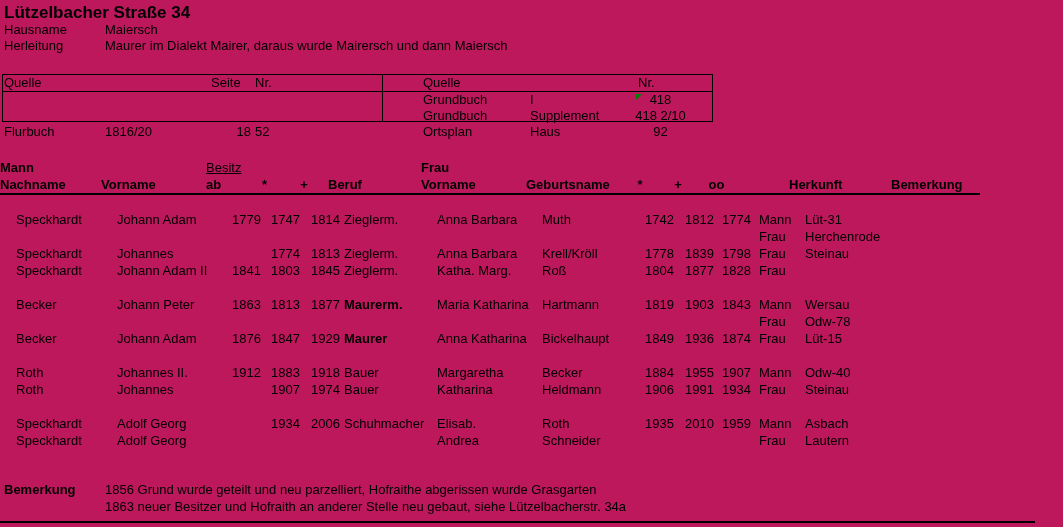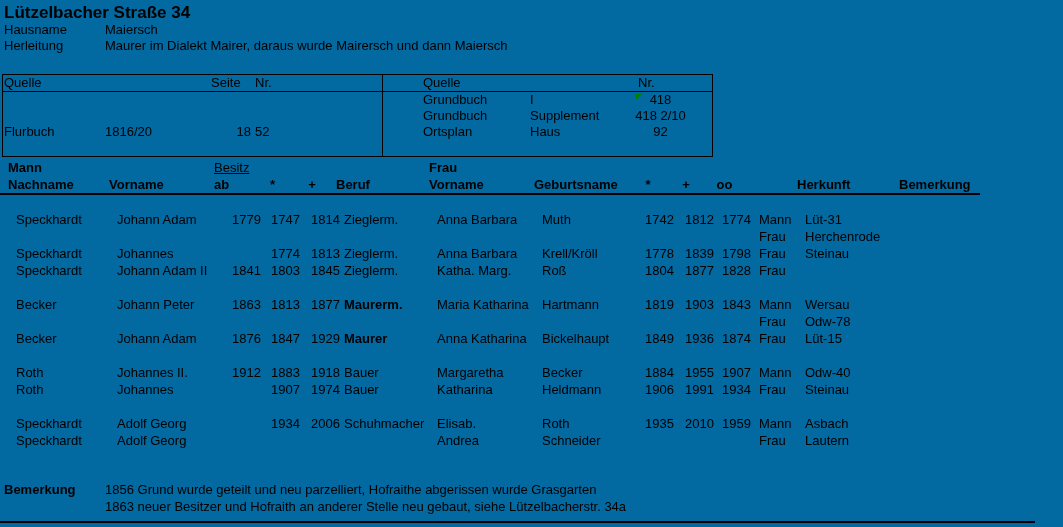--- a/index.html
+++ b/index.html
@@ -1,61 +1,61 @@
 <!DOCTYPE html>
 <html><head>
 <meta charset="utf-8">
 <style>
   html,body{margin:0;padding:0;background:#fff;}
-  .page{position:relative;width:1063px;height:527px;background:#0369a1;color:#000;
+  .page{position:relative;width:1063px;height:527px;background:#be185d;color:#000;
         font-family:"Liberation Sans",sans-serif;font-size:13px;overflow:hidden;}
   .bold{font-weight:normal;}
 
   
   .title{position:absolute;left:4px;top:3px;font-size:17px;font-weight:bold;white-space:nowrap;}
   .meta{position:absolute;left:4px;top:22px;line-height:16px;}
   .meta-row{display:flex;align-items:center;}
   .meta-label{width:101px;}
 
   
-  .qbox{position:absolute;left:2px;top:74px;width:711px;height:83px;border:1px solid #000;box-sizing:border-box;}
+  .qbox{position:absolute;left:2px;top:74px;width:711px;height:48px;border:1px solid #000;box-sizing:border-box;}
   .qrule{position:absolute;left:0;right:0;top:16px;height:1px;background:#000;}
   .qleft{position:absolute;left:0;top:0;width:379px;height:100%;}
   .qright{position:absolute;left:379px;top:0;right:0;height:100%;border-left:1px solid #000;box-sizing:border-box;}
   .qlrow{display:grid;grid-template-columns:101px 100px 46px 120px;height:16px;line-height:15px;padding-left:1px;}
   .qlrow.qhead{height:16px;}
   .ql-seite{text-align:right;}
   .qhead .ql-seite{text-align:left;padding-left:6px;}
   .ql-nr{padding-left:4px;}
   .qlrows .qlrow:first-child{margin-top:1px;}
   .qrrow{display:grid;grid-template-columns:105px 100px 65px;height:16px;line-height:15px;padding-left:40px;}
   .qr-detail{padding-left:2px;}
   .qr-nr{text-align:center;position:relative;}
   .qhead .qr-nr{text-align:left;padding-left:10px;}
   .qrrows .qrrow:first-child{margin-top:1px;}
   .err-flag{position:absolute;left:8px;top:2px;width:0;height:0;
             border-top:6px solid #008000;border-right:6px solid transparent;}
 
   
   .mrow{display:grid;
         grid-template-columns:101px 100px 44px 39px 40px 93px 105px 100px 36px 40px 37px 50px 100px 158px;
-        height:17px;line-height:17px;padding-left:8px;}
+        height:17px;line-height:17px;padding-left:0;}
   .mrow .c{white-space:nowrap;overflow:visible;}
   .c3,.c4,.c5,.c9,.c10,.c11{text-align:right;}
   .c6,.c7,.c8,.c13{padding-left:4px;}
   .c12{padding-left:8px;}
   .c14{padding-left:6px;}
   .main-header{position:absolute;left:0;top:159px;width:1063px;}
   .hdr1 .c1,.hdr1 .c7{font-weight:bold;}
   .hdr1 .c3{text-align:left;padding-left:5px;text-decoration:underline;}
   .hdr2 .c{font-weight:bold;}
   .hdr2 .c3{text-align:left;padding-left:5px;}
   .hdr2 .c4,.hdr2 .c5,.hdr2 .c9,.hdr2 .c10,.hdr2 .c11{text-align:center;}
   .header-rule{position:absolute;left:0;top:193px;width:980px;height:2px;background:#000;}
-  .main-rows{position:absolute;left:8px;top:211px;width:848px;}
+  .main-rows{position:absolute;left:16px;top:211px;width:848px;}
   .mrow.spacer{height:17px;}
   .c.b{font-weight:bold;}
 
   
   .remark{position:absolute;left:4px;top:481px;display:flex;line-height:17px;}
   .remark-label{width:101px;font-weight:bold;}
   .remark-lines div{white-space:nowrap;}
 
   .bottom-rule{position:absolute;left:0;top:521px;width:1035px;height:2px;background:#000;}
 </style>

